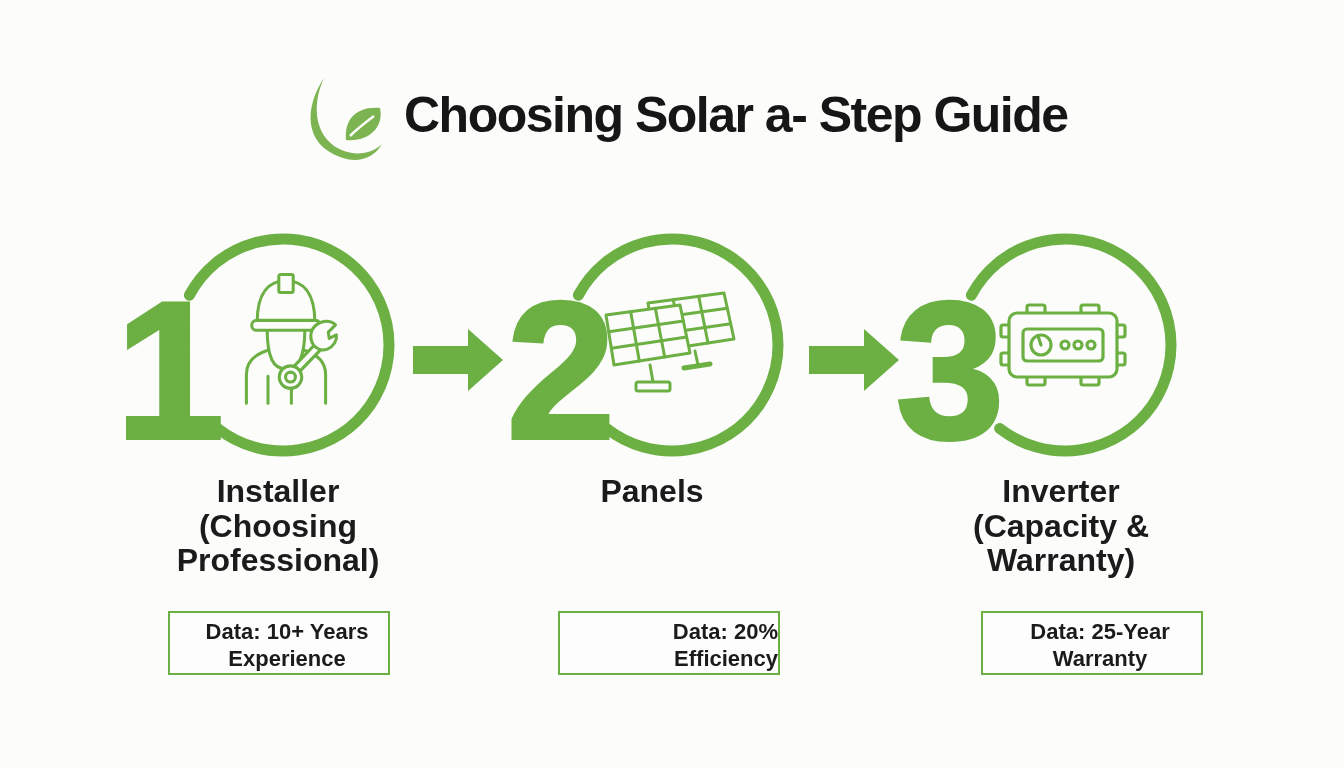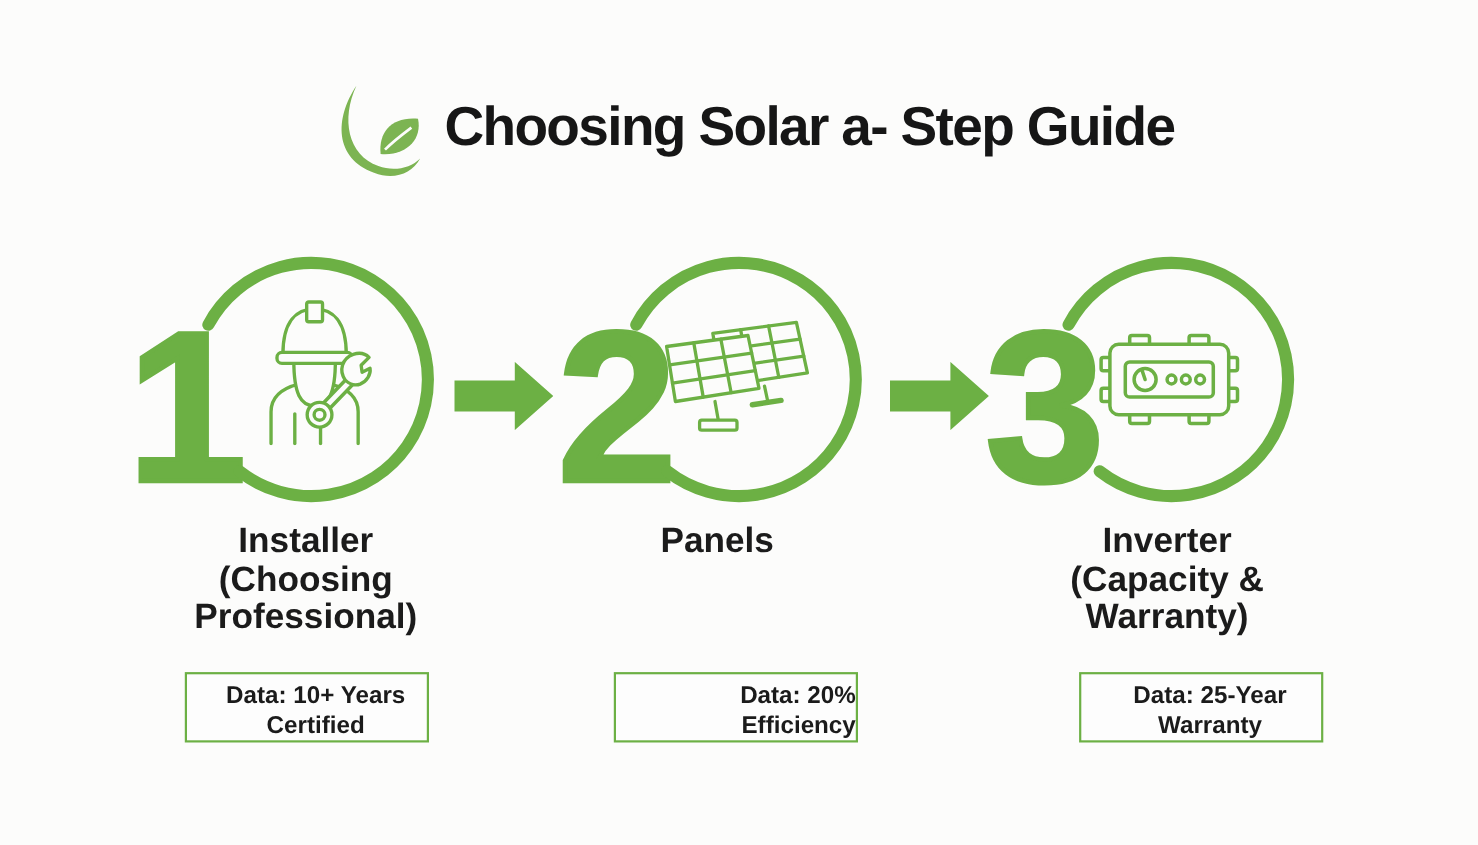--- a/index.html
+++ b/index.html
@@ -163,21 +163,21 @@
 </div>
 
 <div class="abs step-label" style="left:911px;top:474px;">
   <span>Inverter</span>
   <span>(Capacity &amp;</span>
   <span>Warranty)</span>
 </div>
 
 <div class="abs data-box" style="left:168px;top:611px;">
   <span>Data: 10+ Years</span>
-  <span>Certified</span>
+  <span>Experience</span>
 </div>
 
 <div class="abs data-box" style="left:558px;top:611px;text-align:right;">
   <span>Data: 20%</span>
   <span>Efficiency</span>
 </div>
 
 <div class="abs data-box" style="left:950px;top:611px;margin-left:31px;">
   <span>Data: 25-Year</span>
   <span>Warranty</span>

